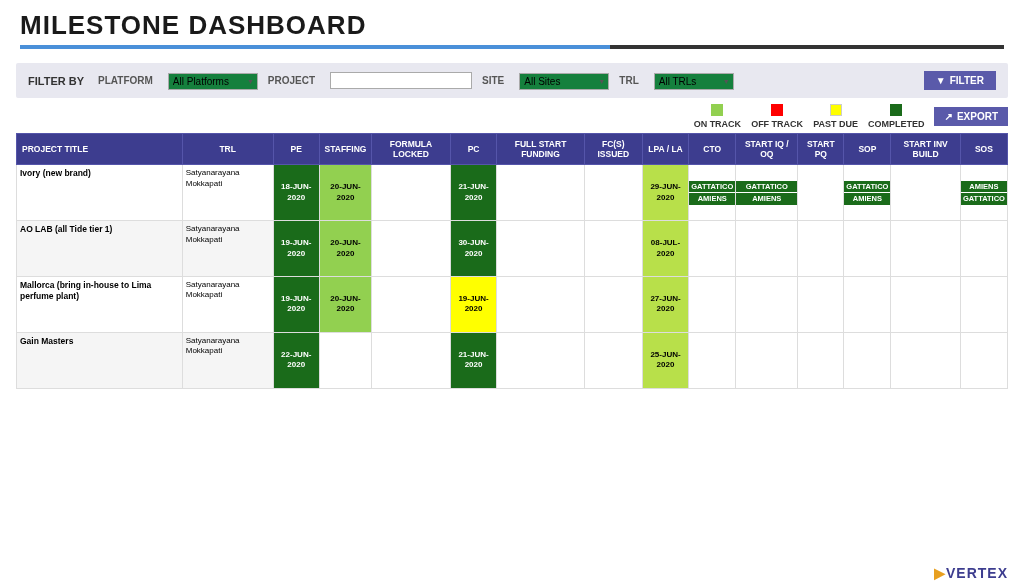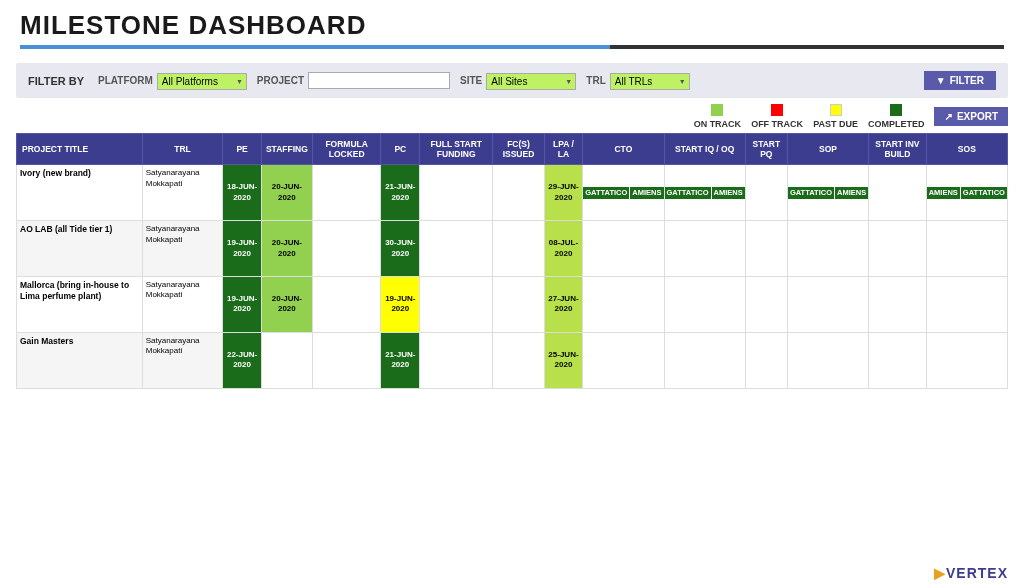--- a/index.html
+++ b/index.html
@@ -8,23 +8,23 @@
     .page { width: 1024px; height: 587px; background: #fff; position: relative; }
 
     
     .header { padding: 10px 20px 4px 20px; }
     .page-title { font-size: 26px; font-weight: 900; color: #1a1a1a; letter-spacing: 1px; }
     .header-line { height: 4px; background: linear-gradient(to right, #4a90d9 60%, #333 60%); margin: 4px 0; }
 
     
     .filter-bar { background: #e8e8f0; margin: 6px 16px; padding: 8px 12px; display: flex; align-items: center; gap: 10px; border-radius: 2px; }
     .filter-label { font-weight: 700; font-size: 11px; color: #333; margin-right: 4px; }
-    .filter-group { display: flex; align-items: center; gap: 4px; }
+    .filter-group { display: flex; align-items: center; gap: 15px; }
     .filter-group-label { font-size: 10px; font-weight: 700; color: #555; }
-    .filter-select { font-size: 10px; border: 1px solid #aaa; background: #bef264; padding: 2px 18px 2px 4px; appearance: none; -webkit-appearance: none; cursor: pointer; min-width: 90px; position: relative; }
+    .filter-select { font-size: 10px; border: 1px solid #aaa; background: #15803d; padding: 2px 18px 2px 4px; appearance: none; -webkit-appearance: none; cursor: pointer; min-width: 90px; position: relative; }
     .select-wrapper { position: relative; display: inline-block; }
     .select-wrapper::after { content: '▼'; font-size: 7px; position: absolute; right: 4px; top: 50%; transform: translateY(-50%); pointer-events: none; color: #555; }
     .filter-text-input { font-size: 10px; border: 1px solid #aaa; background: #fff; padding: 2px 4px; min-width: 120px; }
     .filter-btn { background: #5a5aaa; color: #fff; border: none; padding: 4px 12px; font-size: 10px; font-weight: 700; cursor: pointer; display: flex; align-items: center; gap: 4px; margin-left: auto; }
 
     
     .legend { display: flex; justify-content: flex-end; align-items: center; gap: 10px; margin: 4px 16px; }
     .legend-item { display: flex; align-items: center; gap: 3px; font-size: 9px; font-weight: 600; color: #333; flex-direction: column; }
     .legend-dot { width: 12px; height: 12px; }
     .legend-on-track { background: #92d050; }
@@ -43,21 +43,21 @@
     tbody tr:nth-child(even) { background: #f5f5f5; }
     tbody td { padding: 3px 3px; border: 1px solid #ddd; font-size: 8.5px; vertical-align: top; line-height: 1.3; }
     tbody td.center { text-align: center; vertical-align: middle; }
 
     .cell-green-dark { background: #1a6b1a; color: #fff; text-align: center; font-size: 8px; font-weight: 700; padding: 17px 2px; }
     .cell-green-light { background: #92d050; color: #000; text-align: center; font-size: 8px; font-weight: 700; padding: 3px 2px; }
     .cell-yellow { background: #ffff00; color: #000; text-align: center; font-size: 8px; font-weight: 700; padding: 3px 2px; }
     .cell-lime { background: #b8e04a; color: #000; text-align: center; font-size: 8px; font-weight: 700; padding: 3px 2px; }
     .cell-empty { background: #fff; }
 
-    .multi-cell { display: flex; flex-direction: row; gap: 1px; }
+    .multi-cell { display: flex; flex-direction: column; gap: 1px; }
     .sub-cell { background: #1a6b1a; color: #fff; font-size: 7.5px; font-weight: 700; padding: 1px 2px; text-align: center; }
 
     
     .footer { position: absolute; bottom: 6px; right: 16px; display: flex; align-items: flex-start; }
     .vertex-logo { font-size: 14px; font-weight: 900; color: #3d3d8f; letter-spacing: 1px; }
     .vertex-logo span { color: #e8a020; }
   </style>
 </head>
 <body>
 

